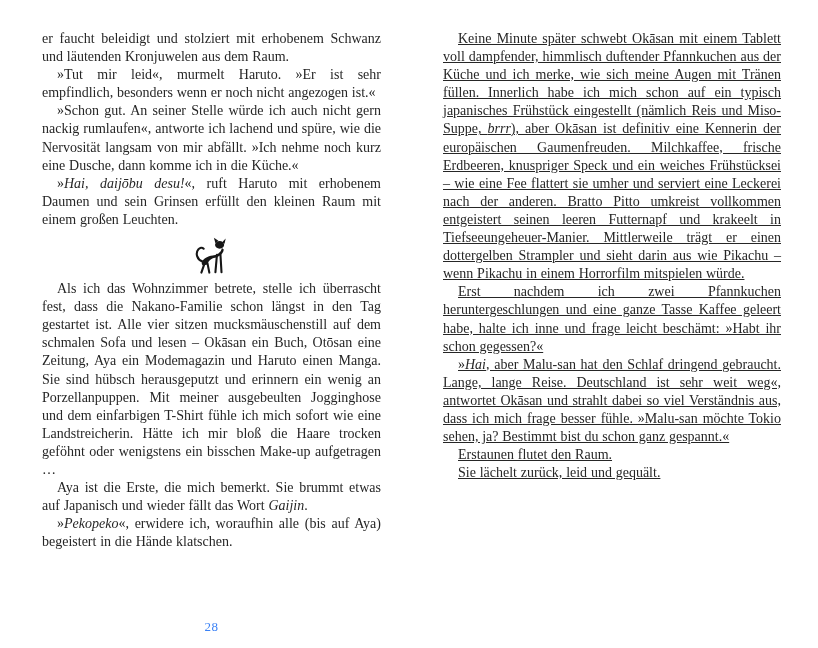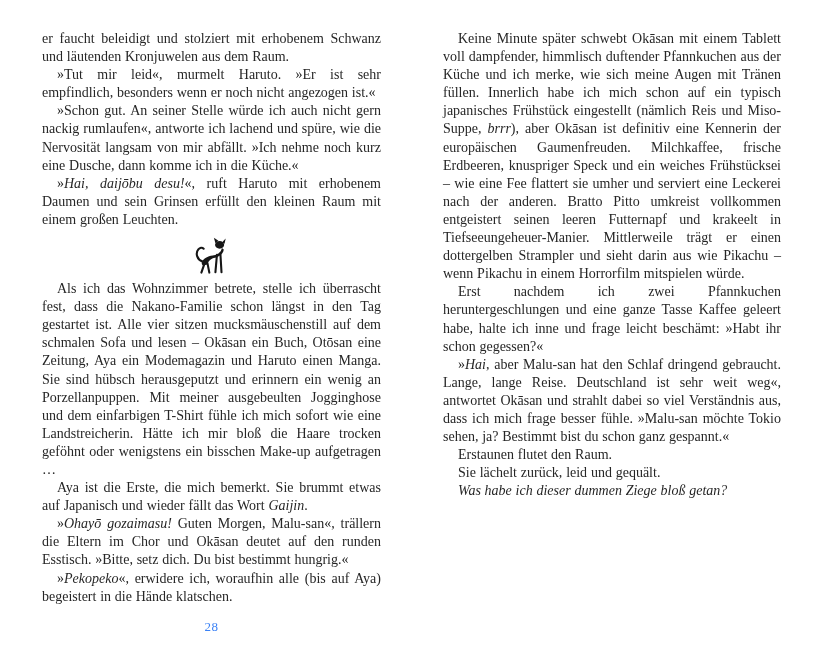--- a/index.html
+++ b/index.html
@@ -20,21 +20,21 @@
     height: 648px;
     background: #ffffff;
   }
   .page {
     position: relative;
     width: 409px;
     height: 648px;
     box-sizing: border-box;
   }
   .page.left  { padding: 30px 28px 5px 42px; }
-  .page.right { padding: 30px 37px 0 34px; }
+  .page.right { padding: 30px 37px 0 34px; text-decoration: underline; }
   .text-block p {
     margin: 0;
     font-size: 14px;
     line-height: 18.1px;
     text-align: justify;
     hyphens: auto;
     -webkit-hyphens: auto;
     word-spacing: 0.02em;
   }
   .text-block p.indent { text-indent: 15px; }
@@ -82,28 +82,26 @@
       <path d="M63 46 L59 92"></path>
       <path d="M72 42 L75 92"></path>
       <path d="M30 70 L22 93"></path>
       <path d="M38 68 L43 93"></path>
       <path d="M25 64 C10 58 6 42 14 32 C18 27 24 26 28 30"></path>
     </g>
   </svg>
 </div>
         <p class="indent"><span>Als ich das Wohnzimmer betrete, stelle ich überrascht fest, dass die Nakano-Familie schon längst in den Tag gestartet ist. Alle vier sitzen mucksmäuschenstill auf dem schmalen Sofa und lesen – Okāsan ein Buch, Otōsan eine Zeitung, Aya ein Modemagazin und Haruto einen Manga. Sie sind hübsch herausgeputzt und erinnern ein wenig an Porzellanpuppen. Mit meiner ausgebeulten Jogginghose und dem einfarbigen T-Shirt fühle ich mich sofort wie eine Landstreicherin. Hätte ich mir bloß die Haare trocken geföhnt oder wenigstens ein bisschen Make-up aufgetragen …</span></p>
         <p class="indent"><span>Aya ist die Erste, die mich bemerkt. Sie brummt etwas auf Japanisch und wieder fällt das Wort </span><em>Gaijin</em><span>.</span></p>
-        <p class="indent"><span>»</span><em>Ohayō gozaimasu!</em><span> Guten Morgen, Malu-san«, trällern die Eltern im Chor und Okāsan deutet auf den runden Esstisch. »Bitte, setz dich. Du bist bestimmt hungrig.«</span></p>
         <p class="indent"><span>»</span><em>Pekopeko</em><span>«, erwidere ich, woraufhin alle (bis auf Aya) begeistert in die Hände klatschen.</span></p>
       </div>
     <div class="page-number">28</div>
   </div>
   <div class="page right">
     <div class="text-block">
         <p class="indent"><span>Keine Minute später schwebt Okāsan mit einem Tablett voll dampfender, himmlisch duftender Pfannkuchen aus der Küche und ich merke, wie sich meine Augen mit Tränen füllen. Innerlich habe ich mich schon auf ein typisch japanisches Frühstück eingestellt (nämlich Reis und Miso-Suppe, </span><em>brrr</em><span>), aber Okāsan ist definitiv eine Kennerin der europäischen Gaumenfreuden. Milchkaffee, frische Erdbeeren, knuspriger Speck und ein weiches Frühstücksei – wie eine Fee flattert sie umher und serviert eine Leckerei nach der anderen. Bratto Pitto umkreist vollkommen entgeistert seinen leeren Futternapf und krakeelt in Tiefseeungeheuer-Manier. Mittlerweile trägt er einen dottergelben Strampler und sieht darin aus wie Pikachu – wenn Pikachu in einem Horrorfilm mitspielen würde.</span></p>
         <p class="indent"><span>Erst nachdem ich zwei Pfannkuchen heruntergeschlungen und eine ganze Tasse Kaffee geleert habe, halte ich inne und frage leicht beschämt: »Habt ihr schon gegessen?«</span></p>
         <p class="indent"><span>»</span><em>Hai</em><span>, aber Malu-san hat den Schlaf dringend gebraucht. Lange, lange Reise. Deutschland ist sehr weit weg«, antwortet Okāsan und strahlt dabei so viel Verständnis aus, dass ich mich frage besser fühle. »Malu-san möchte Tokio sehen, ja? Bestimmt bist du schon ganz gespannt.«</span></p>
         <p class="indent"><span>Erstaunen flutet den Raum.</span></p>
         <p class="indent"><span>Sie lächelt zurück, leid und gequält.</span></p>
-        <p class="indent"><em>Was habe ich dieser dummen Ziege bloß getan?</em></p>
       </div>
   </div>
 </div>
 
 </body></html>

